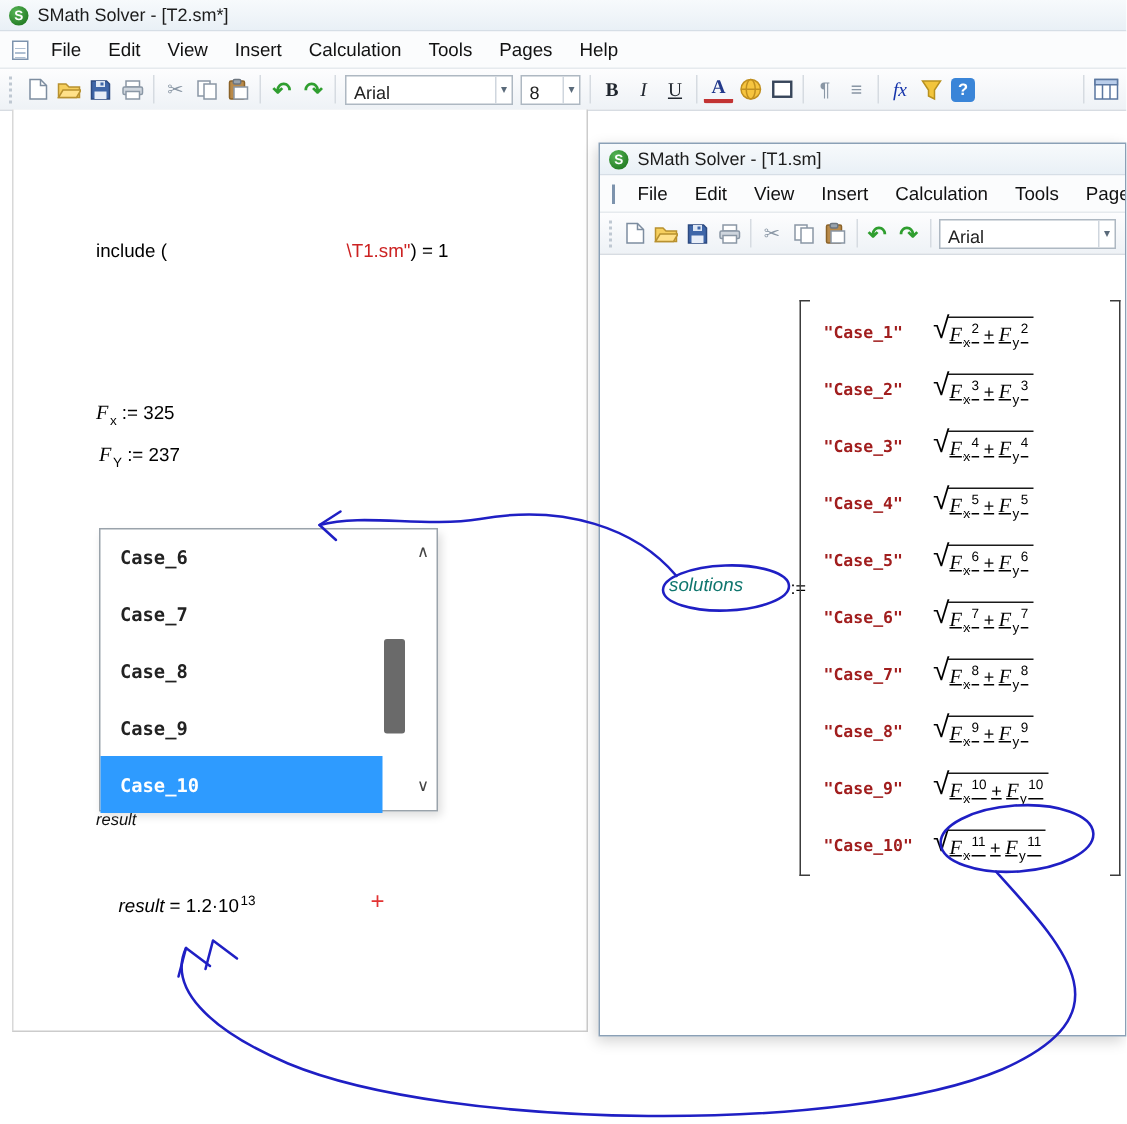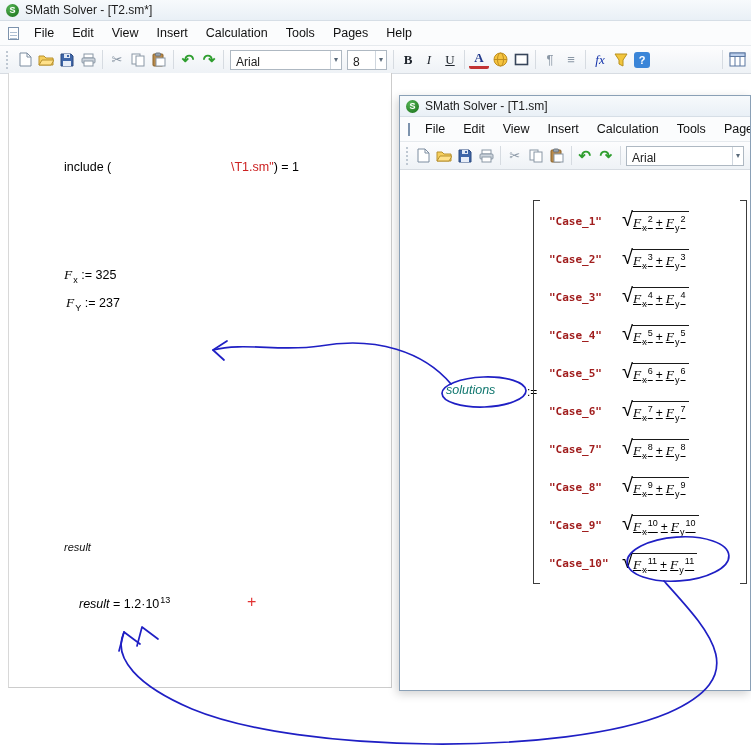--- a/index.html
+++ b/index.html
@@ -228,20 +228,34 @@
     <span>:=</span>
     <span>325</span>
   </span>
 
   <span class="abs expr" style="left:66px; top:295px">
     <span class="mvar">F</span><sub>Y</sub>
     <span>:=</span>
     <span>237</span>
   </span>
 
+  <div class="dropdown">
+    <div>
+        <div class="dd-item">Case_6</div>
+        <div class="dd-item">Case_7</div>
+        <div class="dd-item">Case_8</div>
+        <div class="dd-item">Case_9</div>
+        <div class="dd-item selected">Case_10</div>
+      </div>
+    <div class="dd-scroll">
+      <span class="dd-chev dd-up">∧</span>
+      <span class="dd-thumb"></span>
+      <span class="dd-chev dd-down">∨</span>
+    </div>
+  </div>
 
   <span class="abs result-label" style="left:64px; top:541px">result</span>
 
   <span class="abs expr" style="left:79px; top:597px">
     <span style="font-style:italic">result</span>
     <span>=</span>
     <span>1.2·10</span><sup>13</sup>
   </span>
 
   <span class="abs cursor-plus" style="left:247px; top:593px">+</span>

